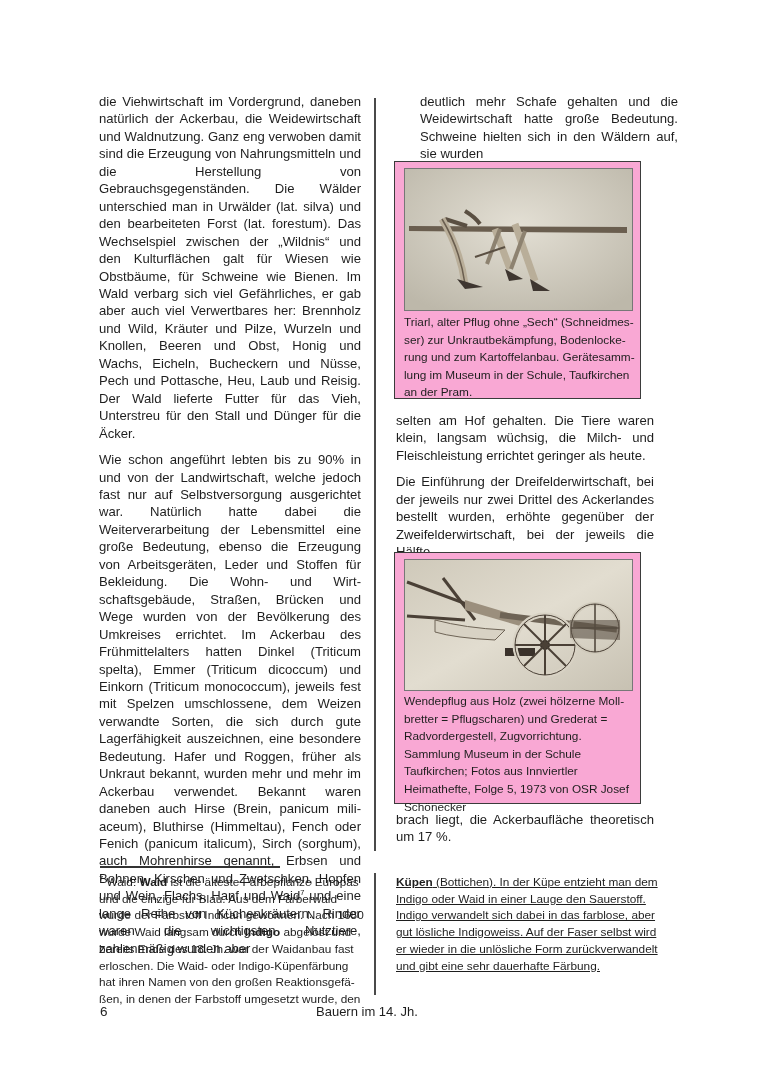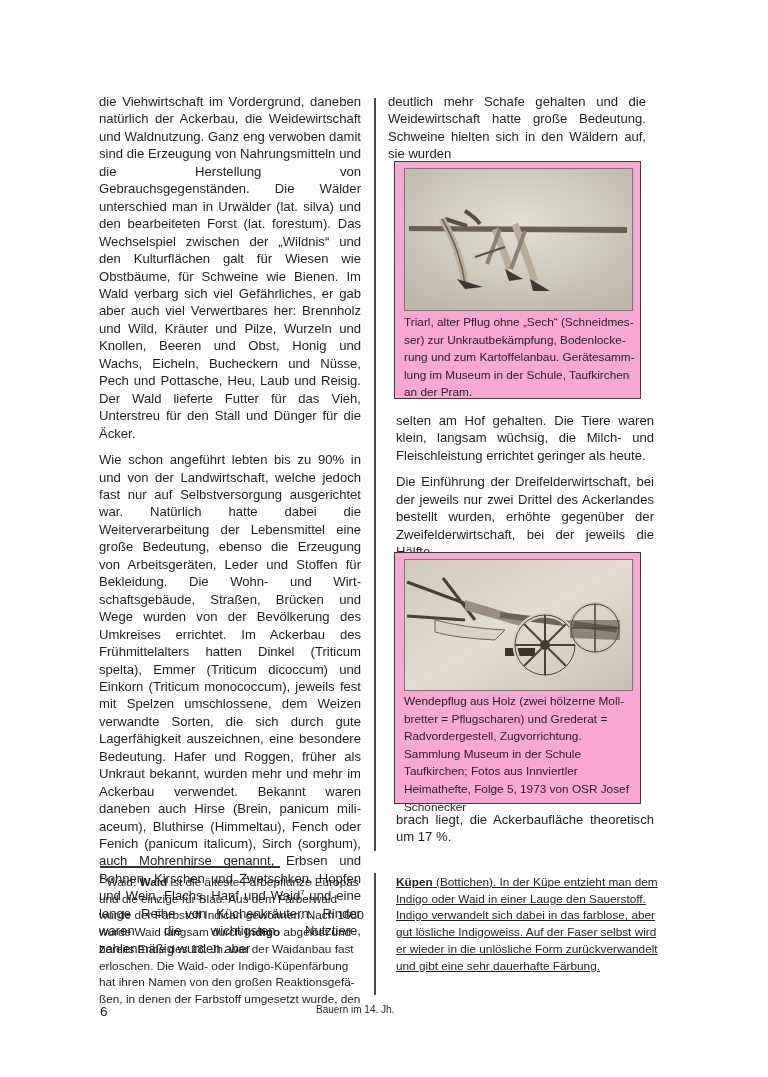--- a/index.html
+++ b/index.html
@@ -11,21 +11,21 @@
     .col {
       position: absolute;
       font-size: 13.1px;
       line-height: 17.45px;
       text-align: justify;
       hyphens: manual;
     }
     .col p { margin: 0; }
     .col p + p { margin-top: 9px; }
     #left-col { left: 99px; top: 93px; width: 262px; }
-    #right-col-top { left: 388px; top: 93px; width: 258px; }
+    #right-col-top { left: 420px; top: 93px; width: 258px; }
     #right-col-mid { left: 396px; top: 412px; width: 258px; }
     #right-col-bottom { left: 396px; top: 811px; width: 258px; }
     .divider {
       position: absolute; left: 374px; width: 2px; background: #4a4a4a;
     }
     .figure {
       position: absolute; left: 394px; width: 247px;
       border: 1.6px solid #3b3b3b; background: #f9a8d4;
       box-sizing: border-box;
     }
@@ -49,21 +49,21 @@
     .fn-rule {
       position: absolute; left: 100px; top: 866px; width: 180px; height: 1.5px; background: #333;
     }
     .footnote {
       position: absolute; font-size: 11.8px; line-height: 16.7px; text-align: left; color: #1e1e1e;
     }
     #fn-left { left: 99px; top: 874px; width: 268px; }
     #fn-right { left: 396px; top: 874px; width: 262px; text-decoration: underline; }
     sup { font-size: 7.5px; line-height: 0; vertical-align: super; }
     .page-number { position: absolute; left: 100px; top: 1004px; font-size: 13.5px; }
-    .running-title { position: absolute; left: 316px; top: 1004px; font-size: 10px; }
+    .running-title { position: absolute; left: 316px; top: 1004px; font-size: 13px; }
   </style>
 </head>
 <body>
 
 <div id="left-col" class="col">
   <p>die Viehwirtschaft  im Vordergrund, daneben natürlich der Ackerbau, die Weidewirtschaft und Waldnutzung. Ganz eng verwoben damit sind  die Erzeugung von Nahrungsmitteln und die Herstellung von Gebrauchsgegenständen. Die Wälder unterschied man in Urwälder (lat. silva) und den bearbeiteten Forst (lat. fores­tum). Das Wechselspiel zwischen der „Wild­nis“ und den Kulturflächen galt für Wiesen wie Obstbäume, für Schweine wie Bienen. Im Wald verbarg sich viel Gefährliches, er gab aber auch viel Verwertbares her: Brennholz und Wild, Kräuter und Pilze, Wurzeln und Knol­len, Beeren und Obst, Honig und Wachs, Ei­cheln, Bucheckern und Nüsse, Pech und Potta­sche, Heu, Laub und Reisig. Der Wald lieferte Futter für das Vieh, Unterstreu für den Stall und Dünger für die Äcker.</p>
   <p><span>Wie schon angeführt lebten bis zu 90% in und von der Landwirtschaft, welche jedoch fast nur auf Selbstversorgung ausgerichtet war. Natür­lich hatte dabei die Weiterverarbeitung der Le­bensmittel eine große Bedeutung, ebenso die Erzeugung von Arbeitsgeräten, Leder und Stof­fen für Bekleidung. Die Wohn- und Wirt­schaftsgebäude, Straßen, Brücken und Wege wurden von der Bevölkerung des Umkreises errichtet. Im Ackerbau des Frühmittelalters hatten Dinkel (Triticum spelta), Emmer (Triti­cum dicoccum) und Einkorn (Triticum mono­coccum), jeweils fest mit Spelzen umschlos­sene, dem Weizen verwandte Sorten, die sich durch gute Lagerfähigkeit auszeichnen, eine besondere Bedeutung. Hafer und Roggen, frü­her als Unkraut bekannt, wurden mehr und mehr im Ackerbau verwendet. Bekannt waren daneben auch Hirse (Brein, panicum mili­aceum), Bluthirse (Himmeltau), Fench oder Fe­nich (panicum italicum), Sirch (sorghum), auch Mohrenhirse genannt, Erbsen und Bohnen, Kirschen und Zwetschken, Hopfen und Wein, Flachs, Hanf und Waid</span><sup>7</sup><span>  und eine lange Reihe von Küchenkräutern. Rinder waren die wich­tigsten Nutztiere, zahlenmäßig wurden aber</span></p>
 </div>
 
 <div class="divider" style="top:98px; height:753px;"></div>

